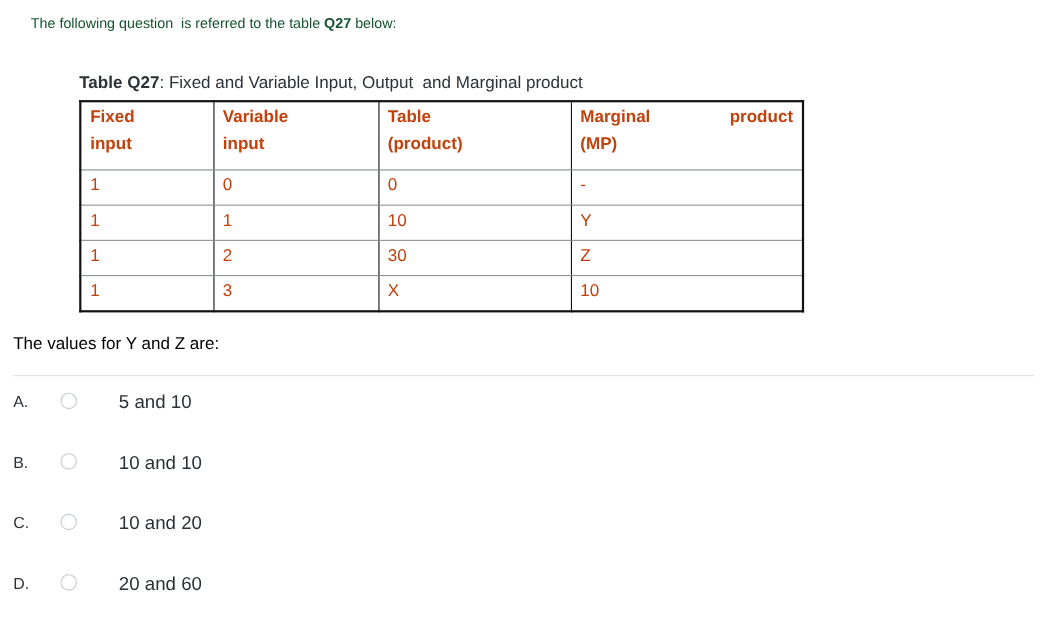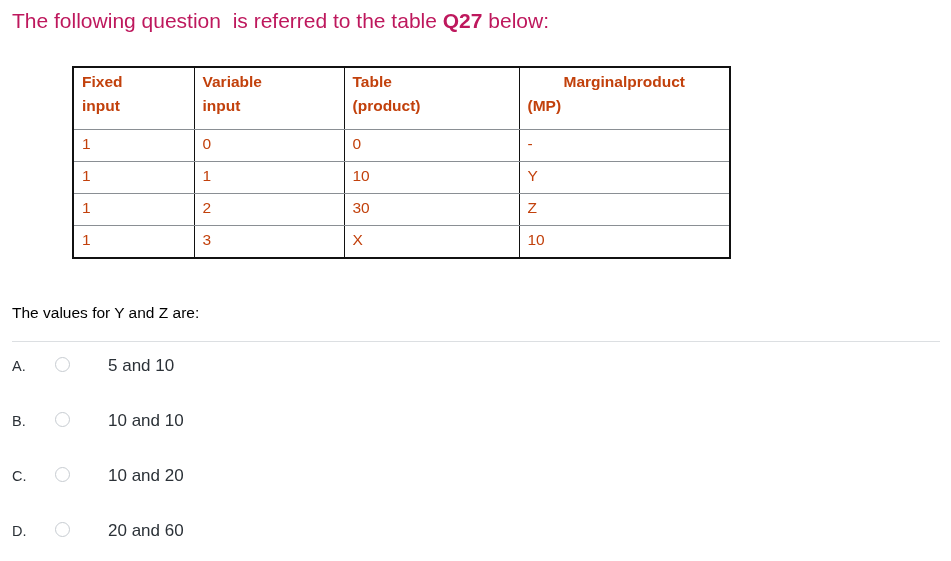--- a/index.html
+++ b/index.html
@@ -12,25 +12,25 @@
     height: 561px;
     position: relative;
     font-family: "Liberation Sans", sans-serif;
     color: #242b33;
     -webkit-font-smoothing: antialiased;
   }
 
   
   .intro {
     position: absolute;
-    left: 12px;
+    left: 28px;
     top: 11px;
-    font-size: 21px;
-    line-height: 20px;
-    color: #be185d;
+    font-size: 13px;
+    line-height: 20px;
+    color: #14532d;
     white-space: pre;
   }
   .intro b { font-weight: bold; }
 
   
   .table-block {
     position: absolute;
     left: 72px;
     top: 66px;
     width: 660px;
@@ -80,21 +80,21 @@
   }
   table.q-table tbody td {
     height: 26px;
   }
   table.q-table tbody tr:last-child td {
     border-bottom: none;
   }
   .hdr-line { display: block; }
   .hdr-justify {
     display: flex;
-    justify-content: center;
+    justify-content: space-between;
     width: 100%;
   }
 
   
   .prompt {
     position: absolute;
     left: 12px;
     top: 303px;
     font-size: 15.5px;
     line-height: 20px;
@@ -152,20 +152,21 @@
     white-space: pre;
   }
 </style>
 </head>
 <body>
 
 <div class="intro"><span>The following question  is referred to the table </span><b>Q27</b><span> below:</span></div>
 
 <div class="table-block">
 
+  <div class="table-caption"><b>Table Q27</b><span>: Fixed and Variable Input, Output  and Marginal product</span></div>
 
   <table class="q-table">
     <colgroup>
       <col class="c1">
         <col class="c2">
         <col class="c3">
         <col class="c4">
     </colgroup>
     <thead>
       <tr>

